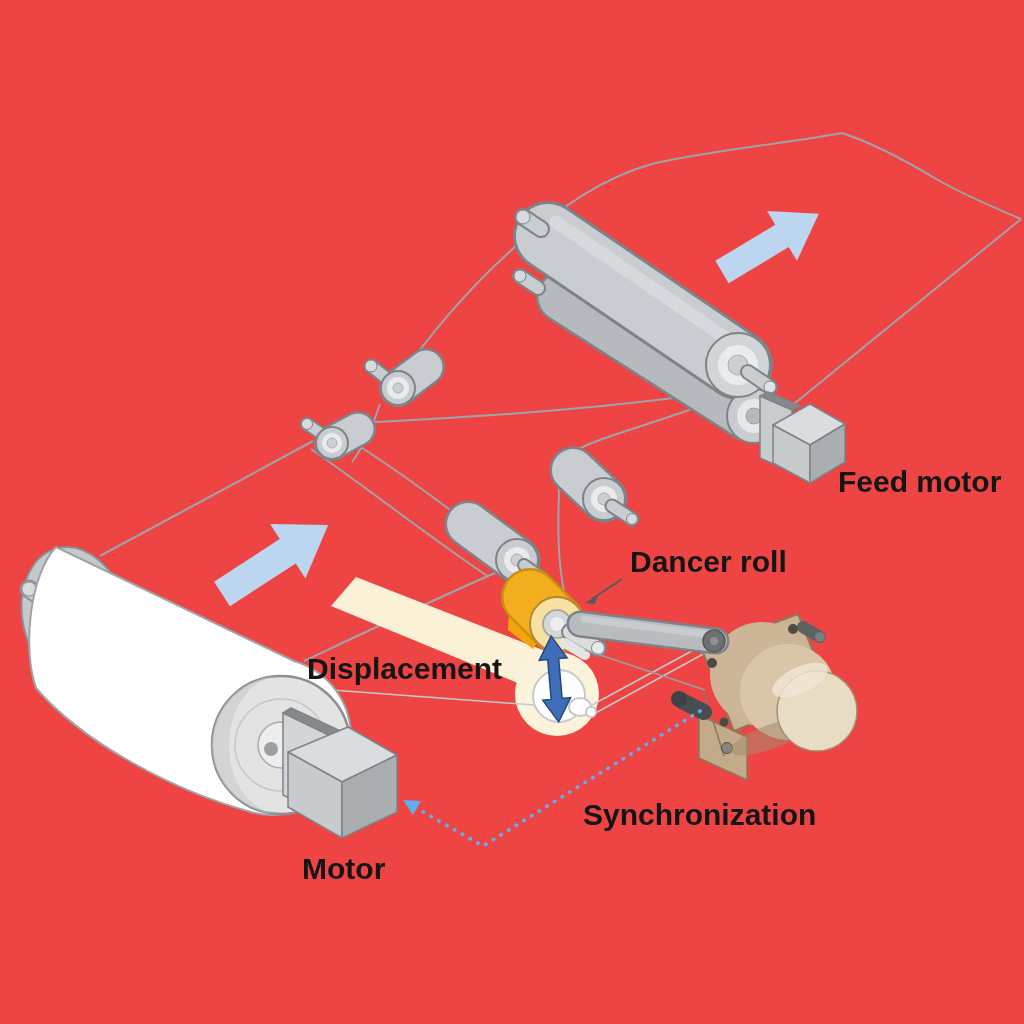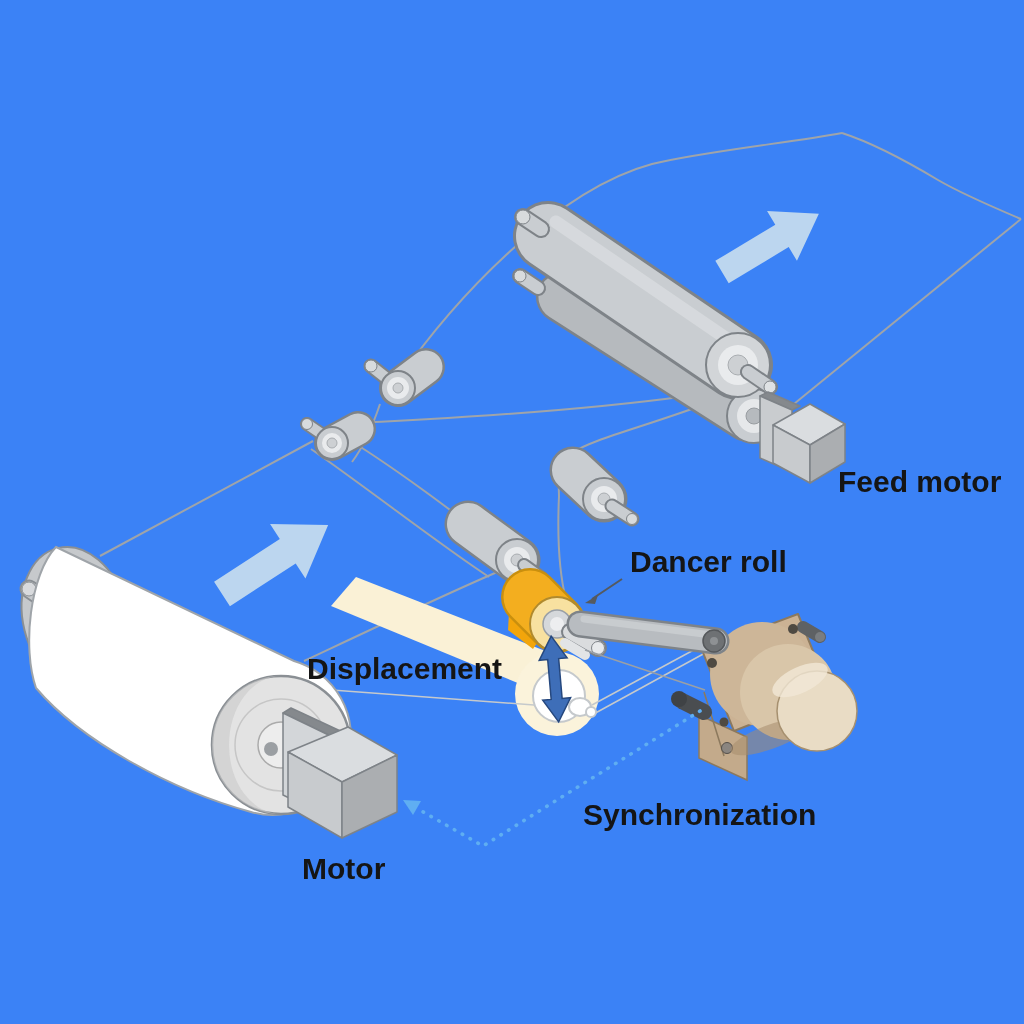--- a/index.html
+++ b/index.html
@@ -1,16 +1,16 @@
 <!DOCTYPE html>
 <html><head>
 <meta charset="utf-8">
 <style>
   html,body{margin:0;padding:0;background:#ffffff;}
-  .stage{width:1024px;height:1024px;position:relative;background:#3b82f6;overflow:hidden;}
+  .stage{width:1024px;height:1024px;position:relative;background:#ef4444;overflow:hidden;}
   svg{display:block;}
   text{font-family:"Liberation Sans", sans-serif;font-weight:bold;fill:#151515;}
   .lbl{font-size:30px;}
 </style>
 </head>
 <body>
 
 <div class="stage">
 <svg width="1024" height="1024" viewBox="0 0 1024 1024">
 

